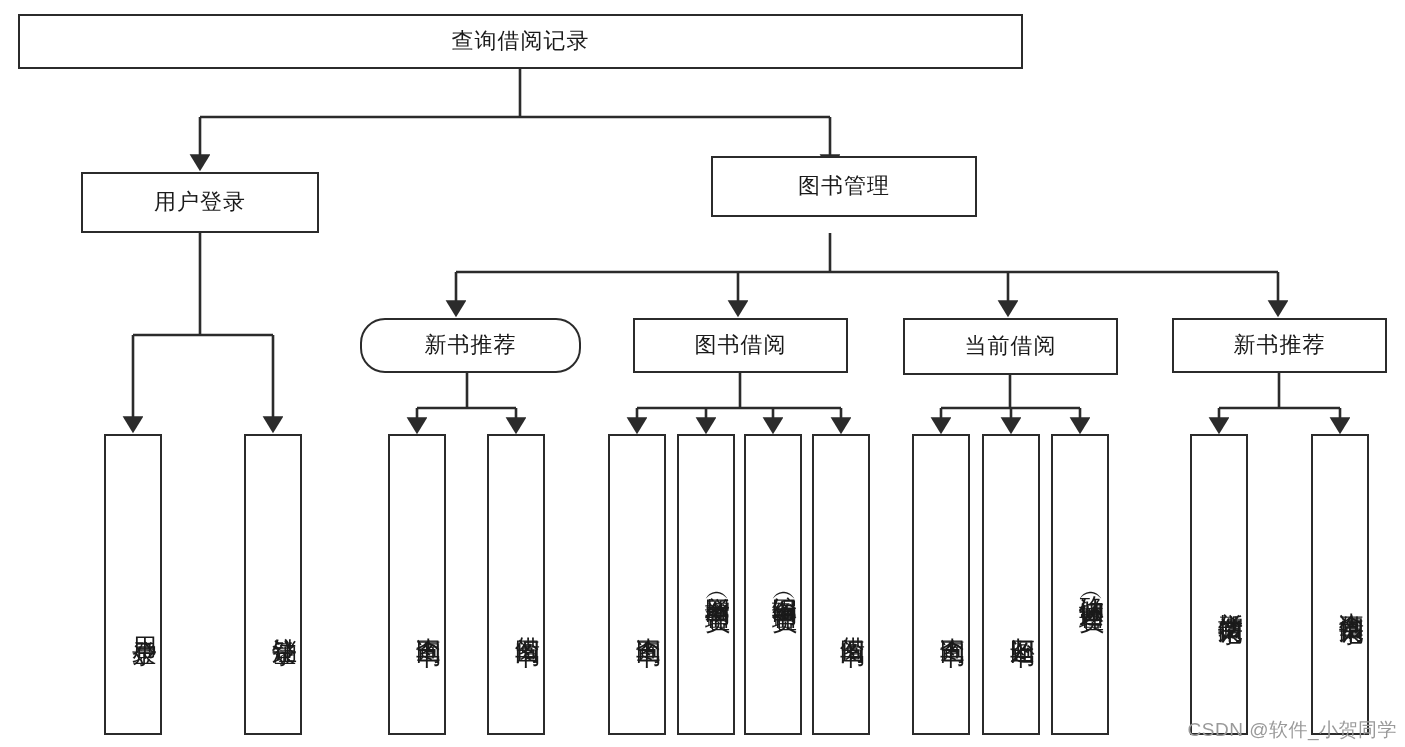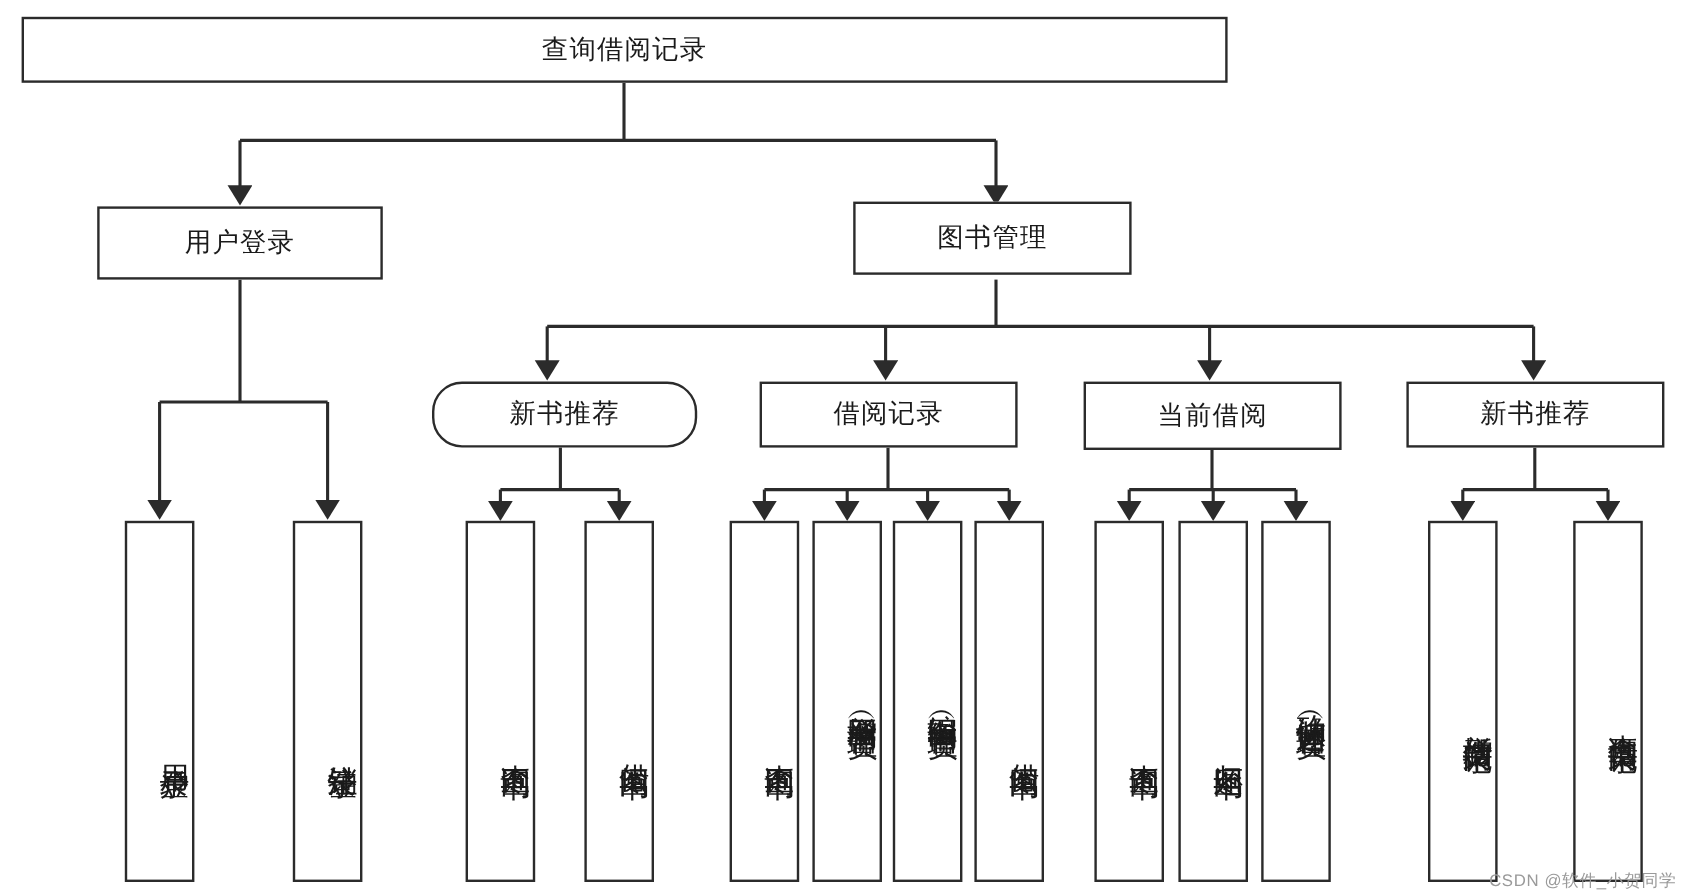--- a/index.html
+++ b/index.html
@@ -52,21 +52,21 @@
   }
   .node.vert span {
     writing-mode: vertical-rl;
     text-orientation: upright;
     display: block;
   }
   .watermark {
     position: absolute;
     right: 8px;
     bottom: 4px;
-    font-size: 14px;
+    font-size: 19px;
     color: #9a9a9a;
     letter-spacing: 0.5px;
     white-space: nowrap;
   }
 </style>
 </head>
 <body>
 
 <div id="canvas">
 
@@ -121,29 +121,29 @@
     </g>
   </svg>
 
   <div class="node horiz" style="left:18px;top:14px;width:1005px;height:55px;">
     <span>查询借阅记录</span>
   </div>
 
   <div class="node horiz" style="left:81px;top:172px;width:238px;height:61px;">
     <span>用户登录</span>
   </div>
-  <div class="node horiz" style="left:711px;top:168px;width:232px;height:61px;">
+  <div class="node horiz" style="left:711px;top:156px;width:266px;height:61px;">
     <span>图书管理</span>
   </div>
 
   <div class="node horiz" style="left:360px;top:318px;width:221px;height:55px;border-radius:25px;">
     <span>新书推荐</span>
   </div>
   <div class="node horiz" style="left:633px;top:318px;width:215px;height:55px;">
-    <span>借阅记录</span>
+    <span>图书借阅</span>
   </div>
   <div class="node horiz" style="left:903px;top:318px;width:215px;height:57px;">
     <span>当前借阅</span>
   </div>
   <div class="node horiz" style="left:1172px;top:318px;width:215px;height:55px;">
     <span>新书推荐</span>
   </div>
 
   <div class="node vert" style="left:104px;top:434px;width:58px;height:301px;padding-top:78px;">
     <span>用户登录</span>

